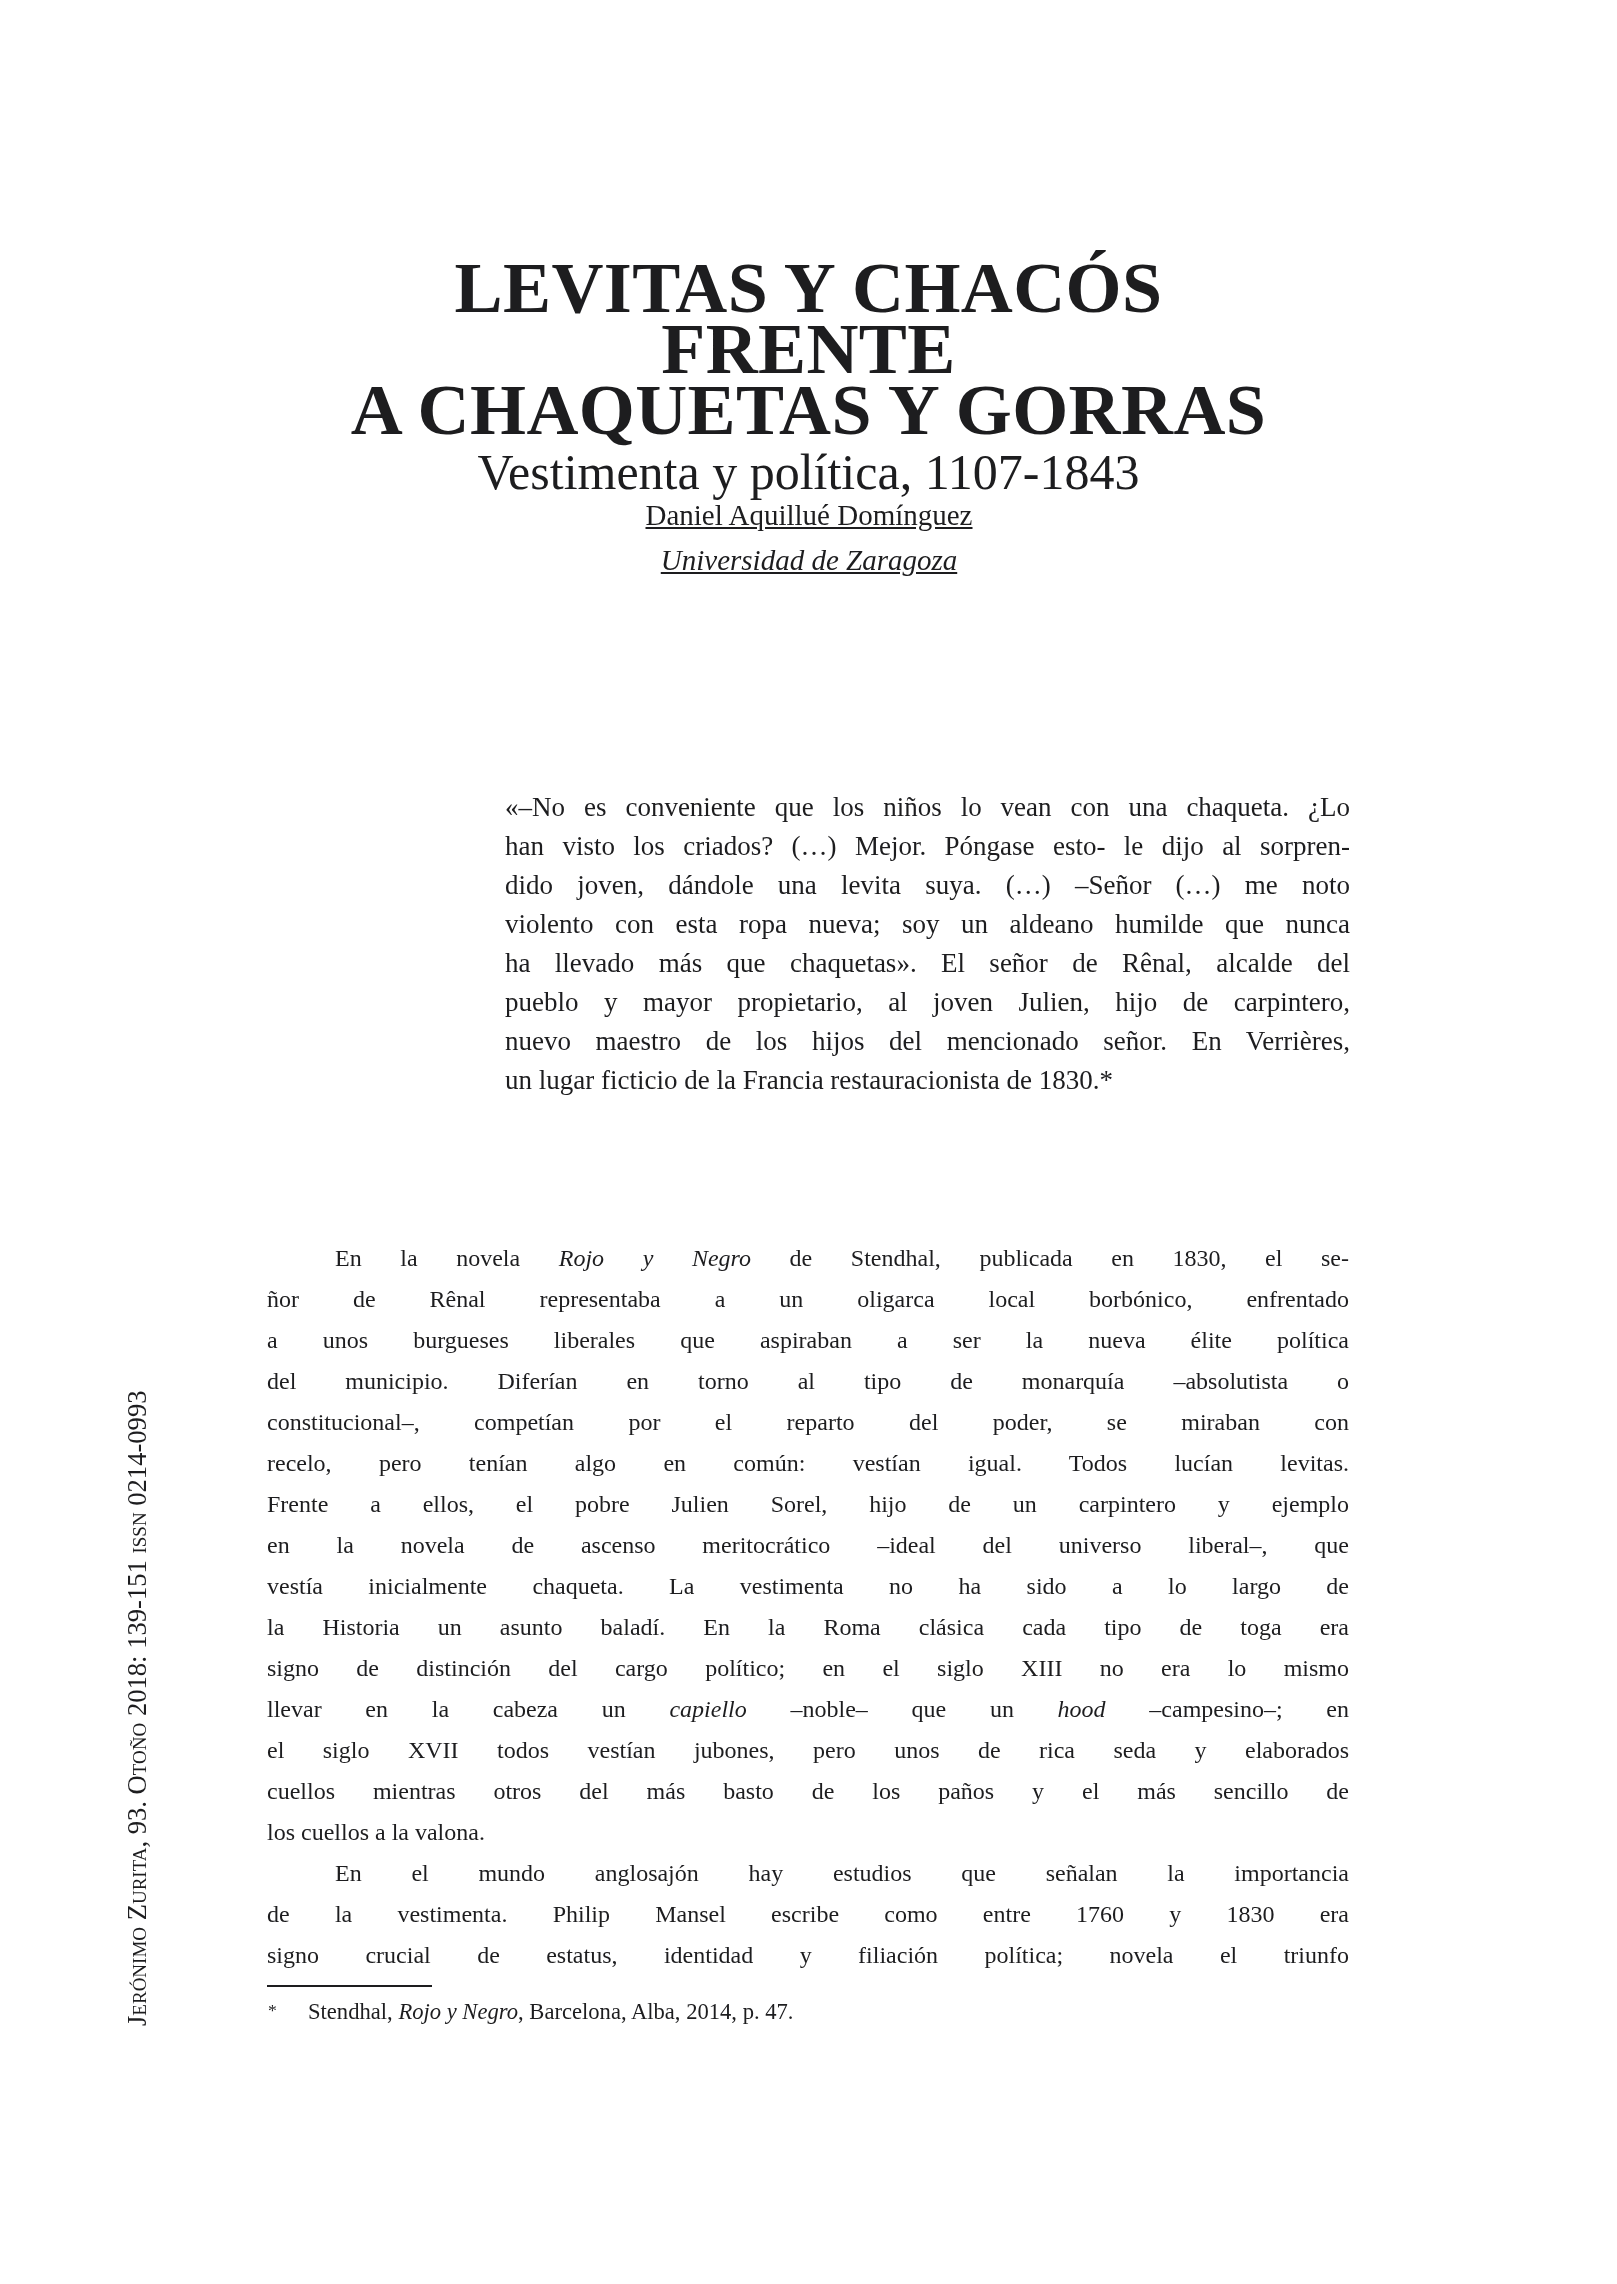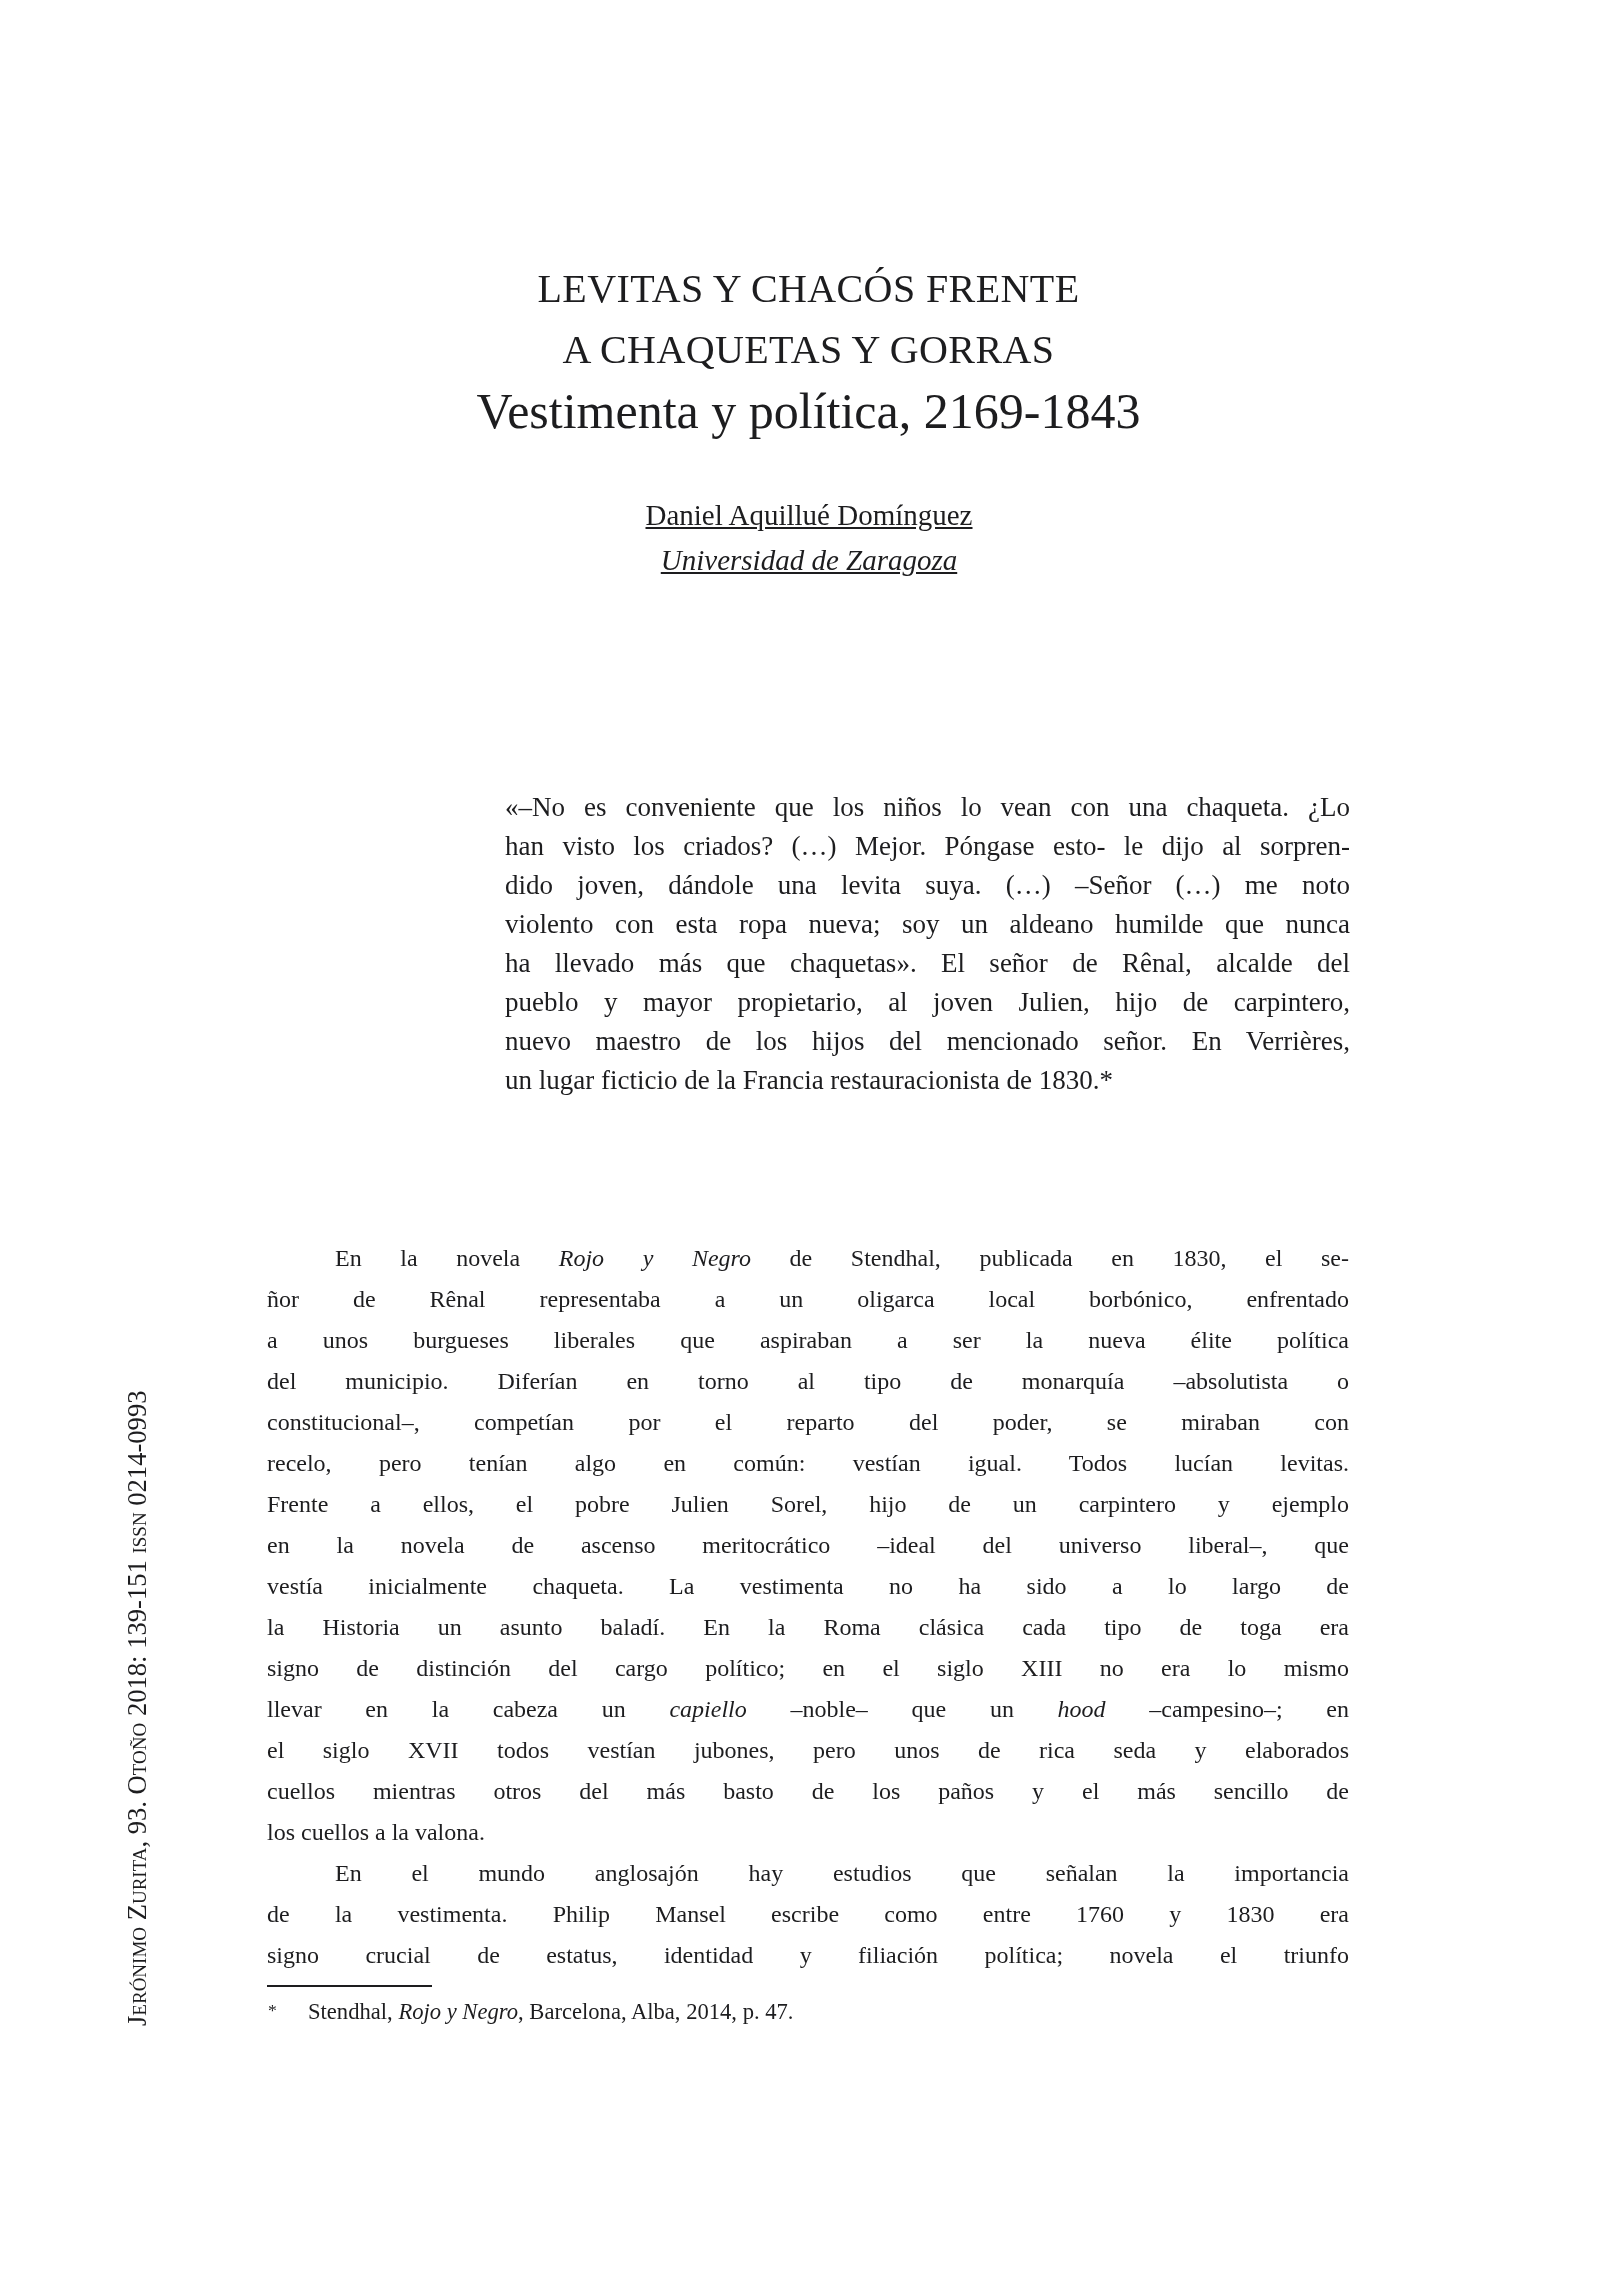--- a/index.html
+++ b/index.html
@@ -8,21 +8,21 @@
     color: #1d1d1f;
     font-family: "Liberation Serif", "DejaVu Serif", serif;
   }
   .page { position: absolute; left: 0; top: 0; width: 1618px; height: 2284px; }
 
   .title-block {
     position: absolute; left: 322px; top: 258px; width: 973px;
     text-align: center;
   }
   .title-line {
-    font-weight: normal; font-size: 40px; line-height: 61px;
+    font-weight: bold; font-size: 72px; line-height: 61px;
     letter-spacing: 0.4px; margin: 0; color: #1d1d1f;
   }
   .subtitle {
     font-size: 50px; line-height: 58px; margin: 1.6px 0 0 0; font-weight: normal;
   }
 
   .author-block {
     position: absolute; left: 484px; top: 493px; width: 650px; text-align: center; text-decoration: underline;
   }
   .author-name { font-size: 29px; line-height: 45px; }
@@ -71,21 +71,21 @@
 
 <div class="page">
 
   <div class="side-running">
     <div class="side-running-inner"><span class="sc">Jerónimo Zurita</span><span>, 93. </span><span class="sc">Otoño</span><span> 2018: 139-151 </span><span class="sc">issn</span><span> 0214-0993</span></div>
   </div>
 
   <div class="title-block">
     <h1 class="title-line">LEVITAS Y CHACÓS FRENTE</h1>
     <h1 class="title-line">A CHAQUETAS Y GORRAS</h1>
-    <h2 class="subtitle">Vestimenta y política, 2169-1843</h2>
+    <h2 class="subtitle">Vestimenta y política, 1107-1843</h2>
   </div>
 
   <div class="author-block">
     <div class="author-name">Daniel Aquillué Domínguez</div>
     <div class="affiliation">Universidad de Zaragoza</div>
   </div>
 
   <div class="epigraph">
     <span class="ep-line">«–No es conveniente que los niños lo vean con una chaqueta. ¿Lo</span>
     <span class="ep-line">han visto los criados? (…) Mejor. Póngase esto- le dijo al sorpren-</span>

